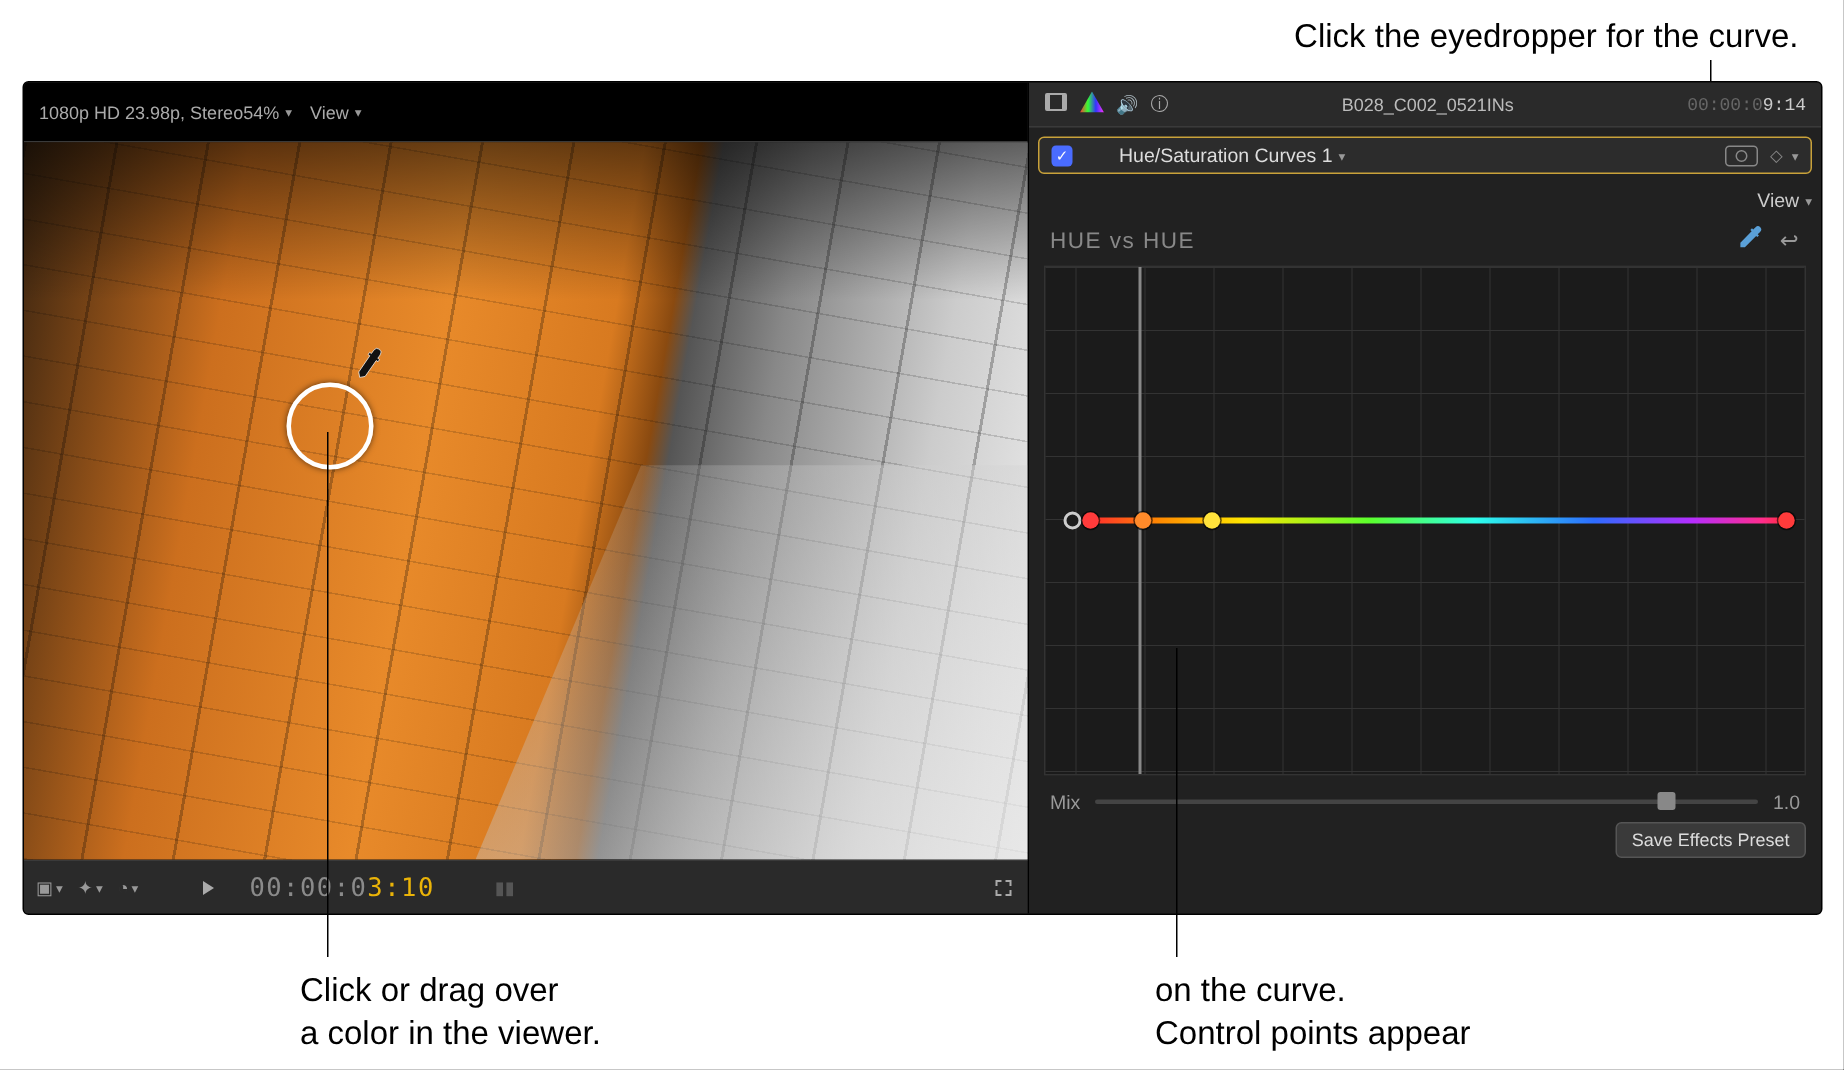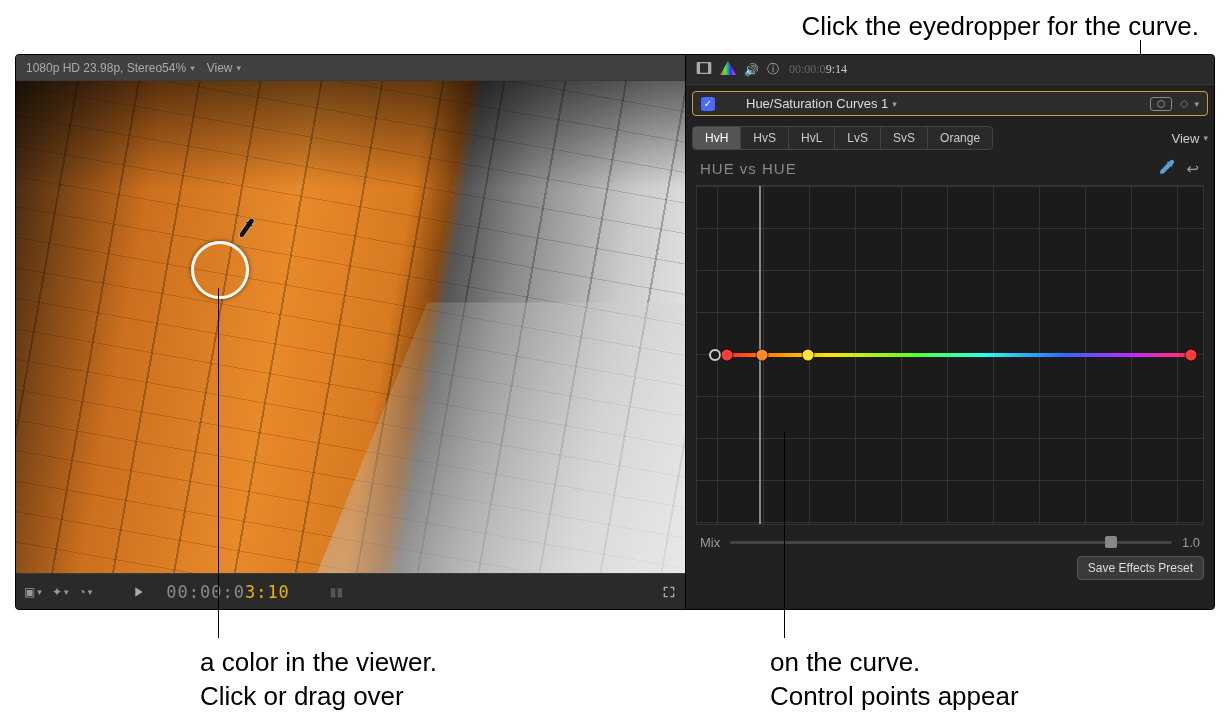--- a/index.html
+++ b/index.html
@@ -8,21 +8,21 @@
     height: 713px;
     background: #fff;
     font-family: -apple-system, "Helvetica Neue", Arial, sans-serif;
     font-size: 13px;
     color: #ccc;
     position: relative;
     overflow: hidden;
   }
   .callout {
     position: absolute;
-    font-size: 26px;
+    font-size: 22px;
     color: #000;
     line-height: 1.3;
   }
   .callout-line {
     position: absolute;
     background: #000;
   }
   .app {
     position: absolute;
     left: 15px;
@@ -36,22 +36,22 @@
     overflow: hidden;
   }
   .viewer-panel {
     width: 670px;
     background: #212121;
     display: flex;
     flex-direction: column;
     border-right: 1px solid #000;
   }
   .viewer-header {
-    height: 26px;
-    background: #404040;
+    height: 40px;
+    background: #000000;
     display: flex;
     align-items: center;
     padding: 0 10px;
     border-bottom: 1px solid #3a3a3a;
     font-size: 12px;
     color: #aaa;
   }
   .vh-left { flex: 0 0 auto; }
   .vh-center { flex: 1; text-align: left; padding-left: 50px; display:flex; align-items:center; gap:8px;}
   .vh-right { display: flex; align-items: center; gap: 12px; }
@@ -151,21 +151,21 @@
     background: #2a2a2a;
     display: flex;
     align-items: center;
     padding: 0 10px;
     gap: 10px;
     border-bottom: 1px solid #3a3a3a;
     font-size: 12px;
   }
   .insp-icons { display:flex; gap:8px; align-items:center; }
   .insp-title { flex:1; text-align:center; color:#bbb; }
-  .insp-tc { color:#666; font-family: Liberation Serif, serif; }
+  .insp-tc { color:#666; font-family: Liberation Mono, monospace; }
   .insp-tc .hi { color:#ccc; }
   .effect-row {
     margin: 6px;
     border: 1px solid #c9a23a;
     border-radius: 4px;
     padding: 4px 8px;
     display: flex;
     align-items: center;
     gap: 8px;
     background: #2c2c2c;
@@ -377,44 +377,37 @@
                   <stop offset="33%" stop-color="#3f3"></stop>
                   <stop offset="66%" stop-color="#33f"></stop>
                   <stop offset="100%" stop-color="#f3f"></stop>
                 </linearGradient>
               </defs>
             </svg>
         </span>
         <span style="color:#aaa;">🔊</span>
         <span style="color:#aaa;">ⓘ</span>
       </div>
+      <div class="insp-title">B028_C002_0521INs</div>
       <div class="insp-tc">
         <span>00:00:0</span><span class="hi">9:14</span>
       </div>
     </div>
 
     <div class="effect-row">
       <span class="checkbox">✓</span>
       <span class="name">
         <span>Hue/Saturation Curves 1</span>
         <span class="chev">▾</span>
       </span>
       <span class="mask-icon"></span>
       <span class="kf">◇ <span class="chev">▾</span></span>
     </div>
 
     <div class="tab-row">
-      <div class="seg">
-        <button class="active">HvH</button>
-        <button>HvS</button>
-        <button>HvL</button>
-        <button>LvS</button>
-        <button>SvS</button>
-        <button>Orange</button>
-      </div>
       <span style="flex:1"></span>
       <span class="dropdown-btn">
         <span>View</span>
         <span class="chev">▾</span>
       </span>
     </div>
 
     <div class="curve-header">
       <span>HUE vs HUE</span>
       <span class="curve-tools">
@@ -450,19 +443,19 @@
       <button class="save-preset">Save Effects Preset</button>
     </div>
   </div>
 
 </div>
 
 <div class="callout-line" style="left:218px; top:288px; width:1px; height:350px;"></div>
 <div class="callout-line" style="left:784px; top:432px; width:1px; height:206px;"></div>
 
 <div class="callout" style="left:200px; top:646px;">
+  <div>Click or drag over</div>
   <div>a color in the viewer.</div>
-  <div>Click or drag over</div>
 </div>
 <div class="callout" style="left:770px; top:646px;">
   <div>on the curve.</div>
   <div>Control points appear</div>
 </div>
 
 </body></html>

